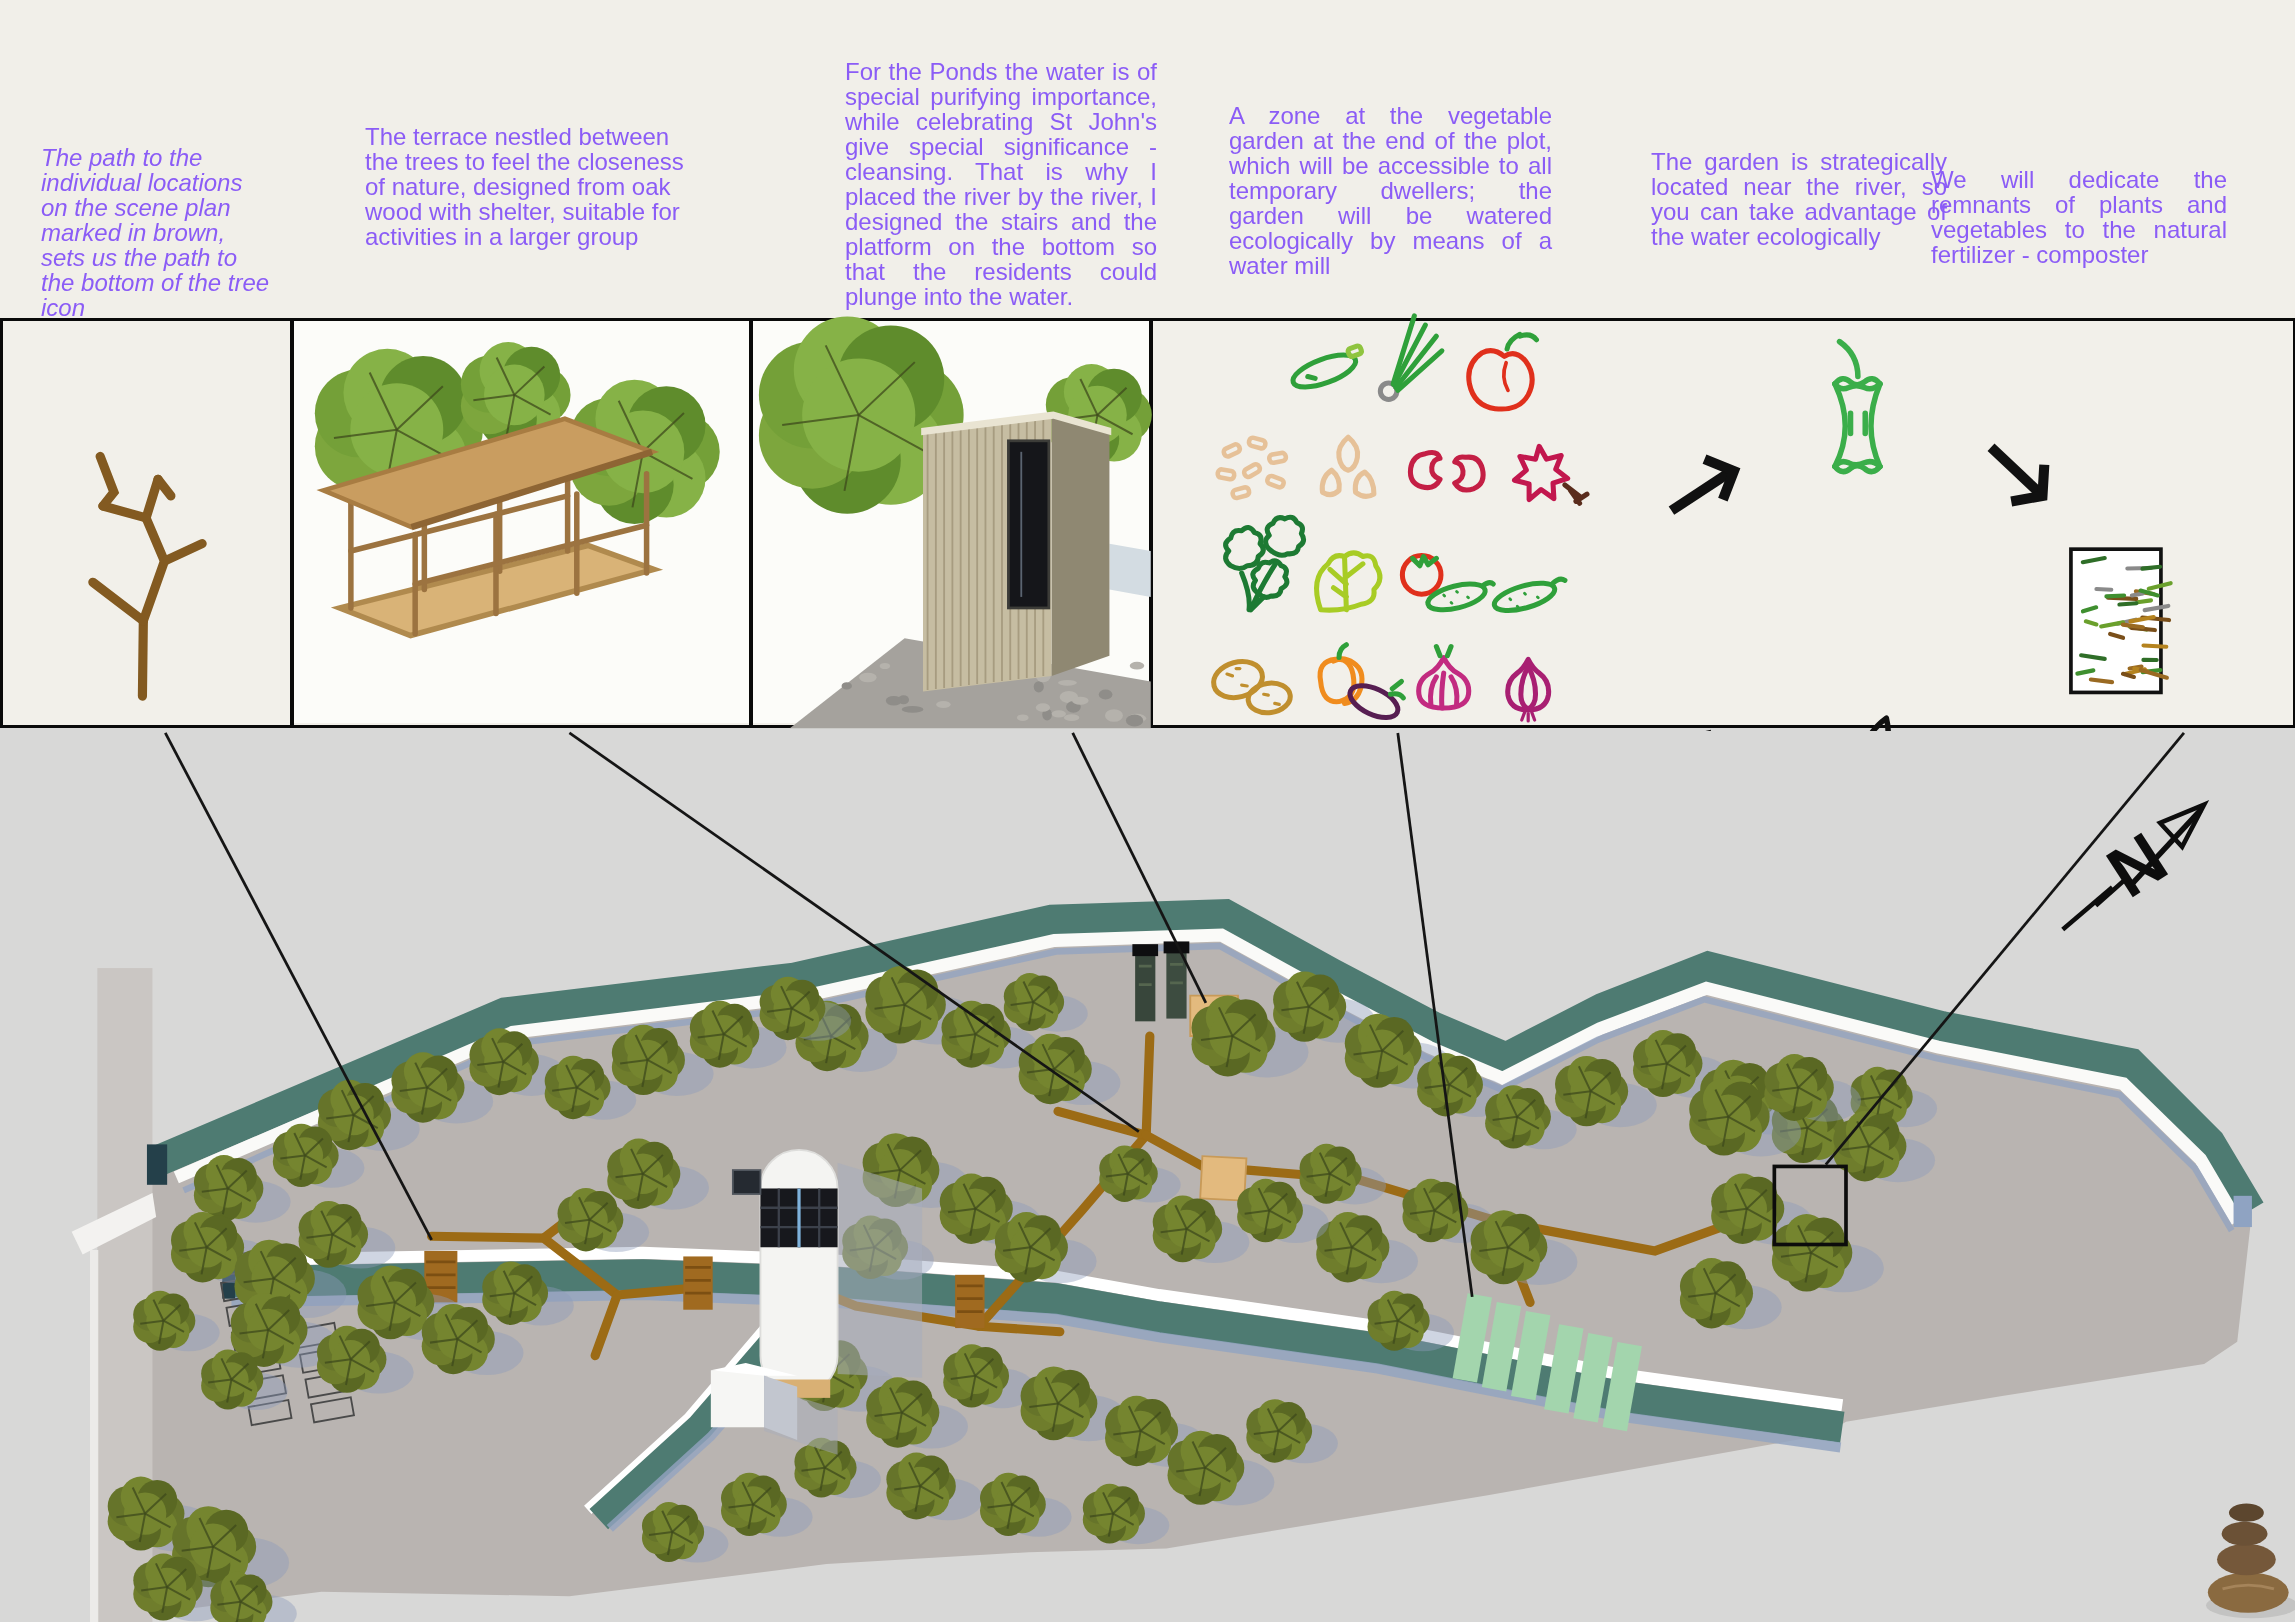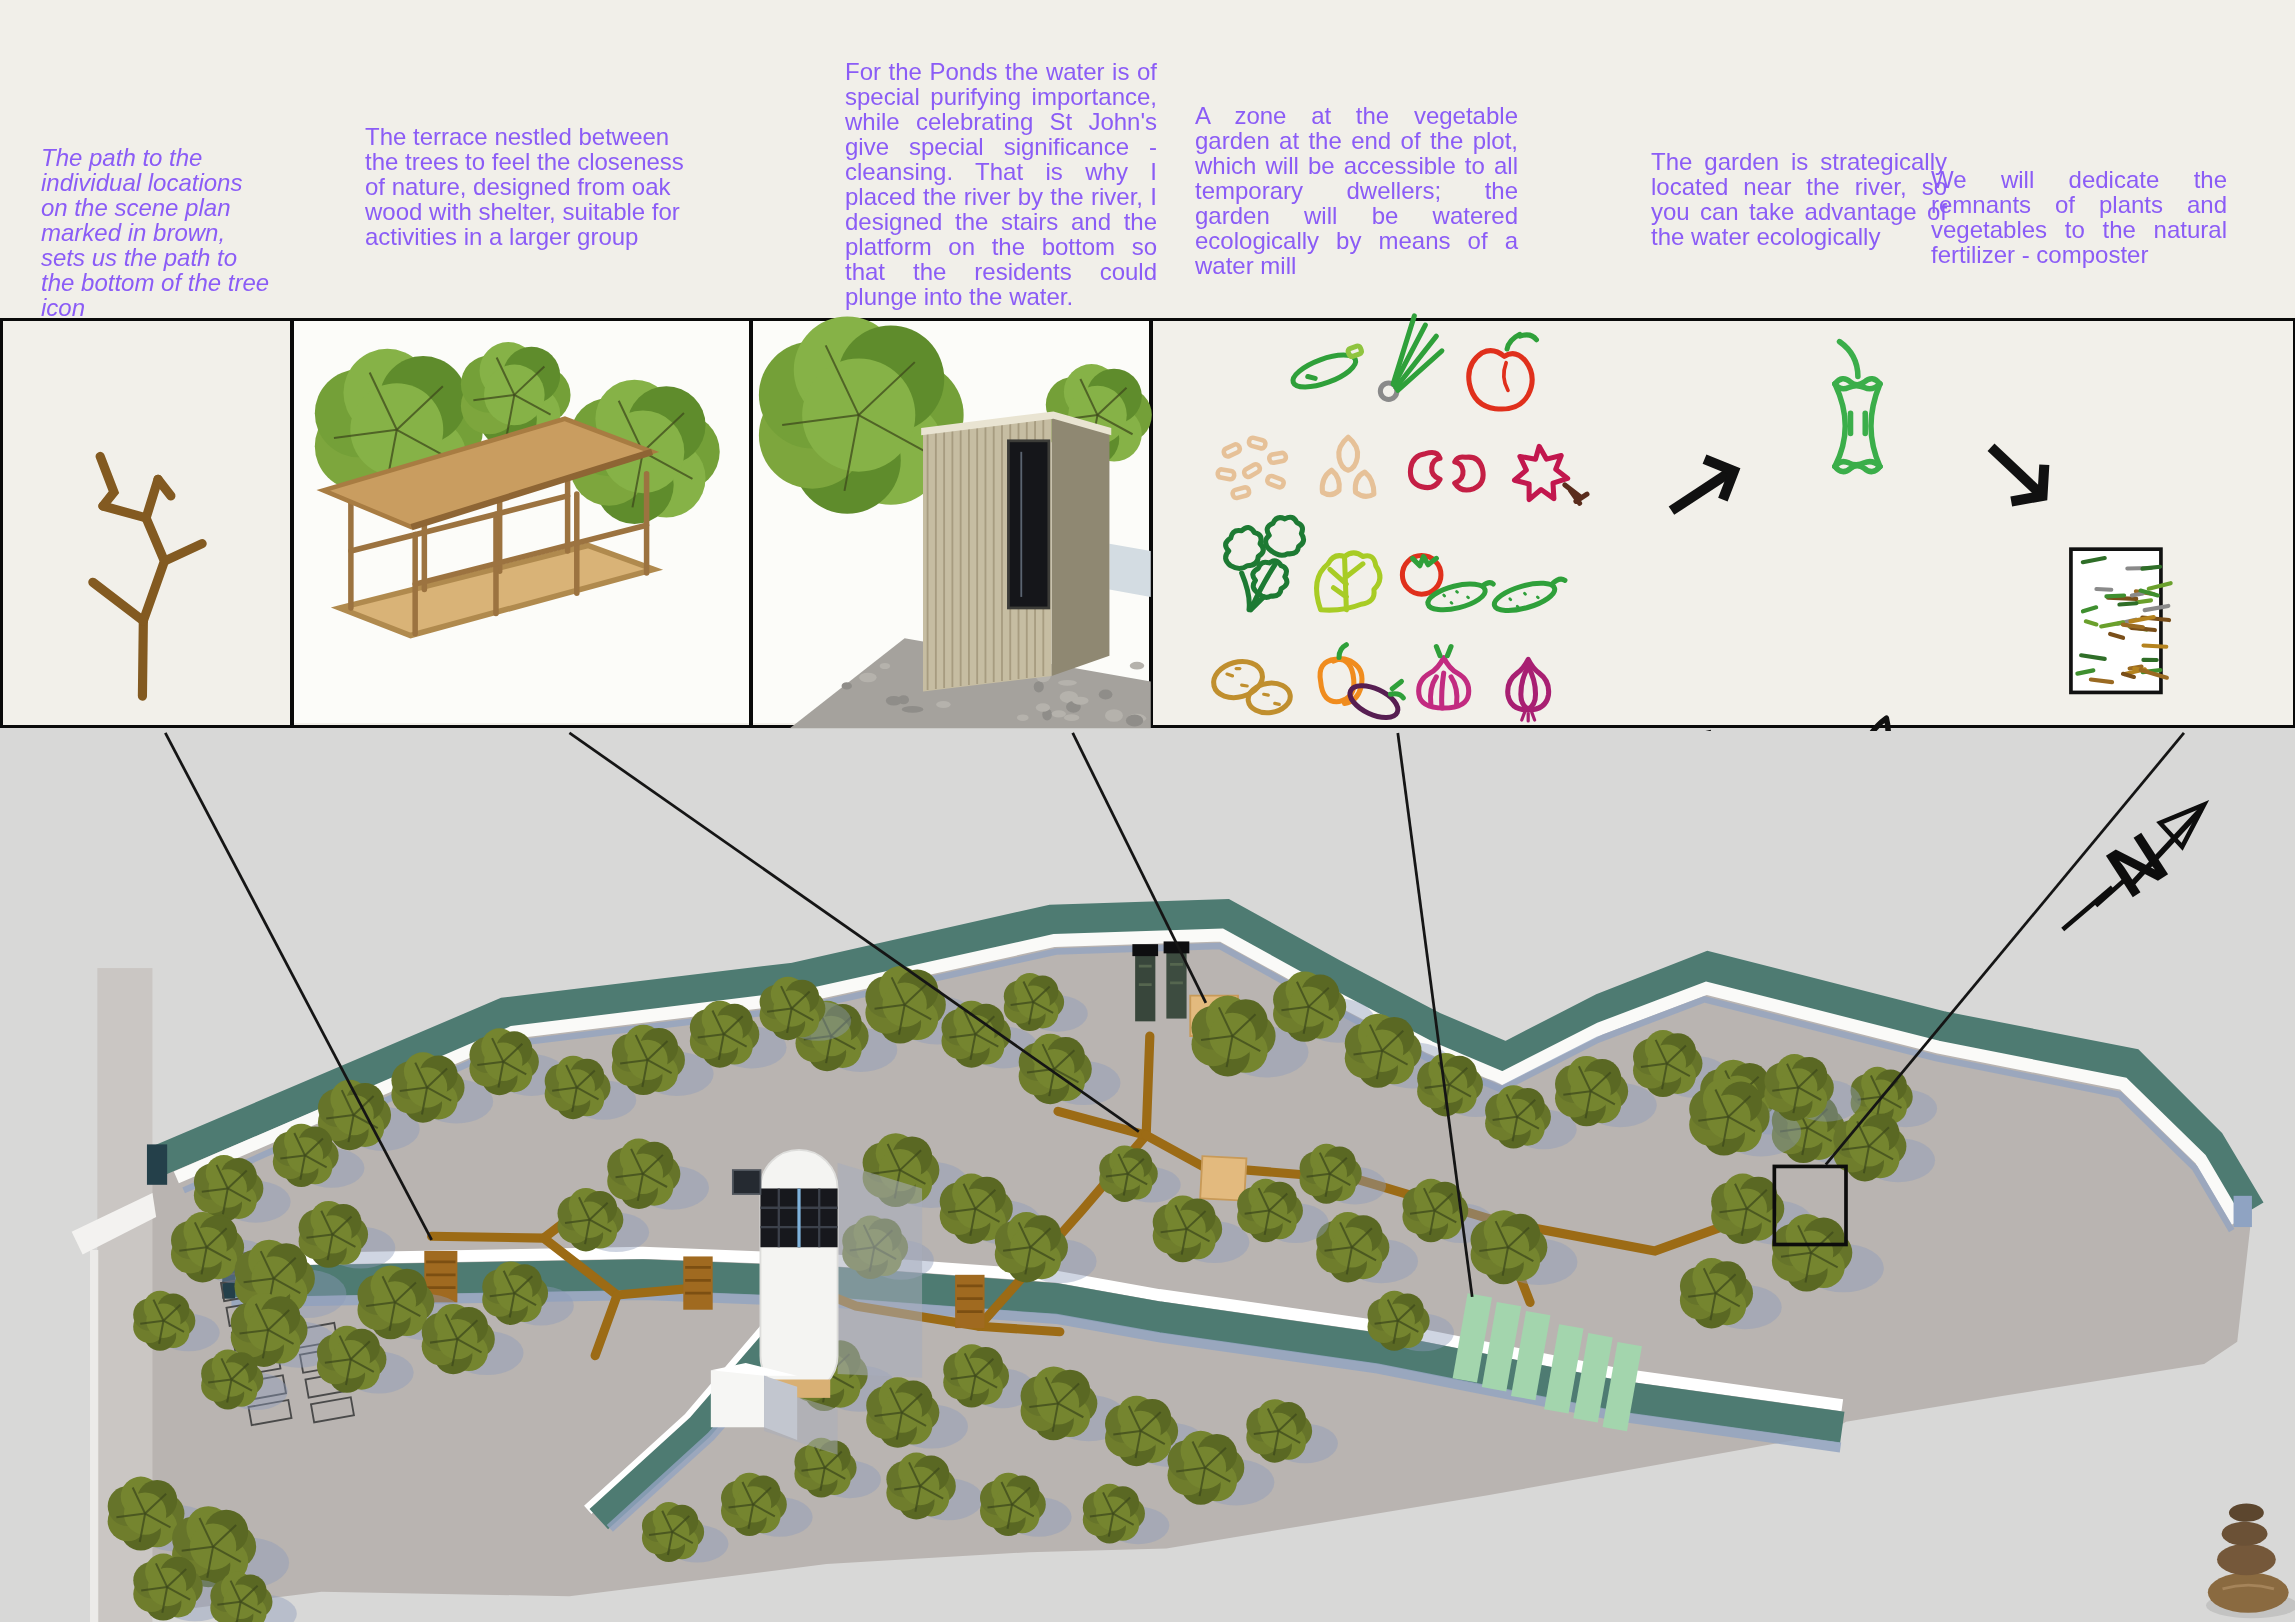--- a/index.html
+++ b/index.html
@@ -17,21 +17,21 @@
   .gfx-plan{top:731px;}
 </style>
 </head>
 <body>
 
 <div class="plan-bg"></div>
 
 <div class="note" style="left:41px;top:145px;width:231px;font-style:italic;">The path to the individual locations on the scene plan marked in brown, sets us the path to the bottom of the tree icon</div>
 <div class="note" style="left:365px;top:124px;width:320px;">The terrace nestled between the trees to feel the closeness of nature, designed from oak wood with shelter, suitable for activities in a larger group</div>
 <div class="note just" style="left:845px;top:59px;width:312px;">For the Ponds the water is of special purifying importance, while celebrating St John's give special significance - cleansing. That is why I placed the river by the river, I designed the stairs and the platform on the bottom so that the residents could plunge into the water.</div>
-<div class="note just" style="left:1195px;top:103px;width:323px;">A zone at the vegetable garden at the end of the plot, which will be accessible to all temporary dwellers; the garden will be watered ecologically by means of a water mill</div>
+<div class="note just" style="left:1229px;top:103px;width:323px;">A zone at the vegetable garden at the end of the plot, which will be accessible to all temporary dwellers; the garden will be watered ecologically by means of a water mill</div>
 <div class="note just" style="left:1651px;top:149px;width:296px;">The garden is strategically located near the river, so you can take advantage of the water ecologically</div>
 <div class="note just" style="left:1931px;top:167px;width:296px;">We will dedicate the remnants of plants and vegetables to the natural fertilizer - composter</div>
 
 <div class="panels"></div>
 <div class="pwhite" style="left:294px;width:457px;"></div>
 <div class="pwhite" style="left:753px;width:398px;"></div>
 <div class="vdiv" style="left:290px;"></div>
 <div class="vdiv" style="left:749px;"></div>
 <div class="vdiv" style="left:1149px;"></div>
 

